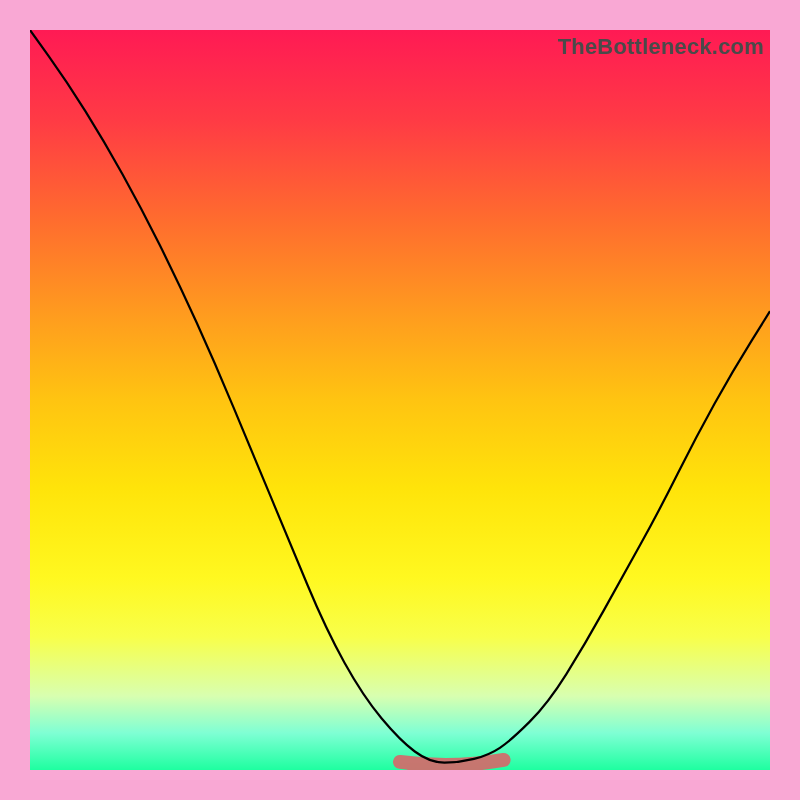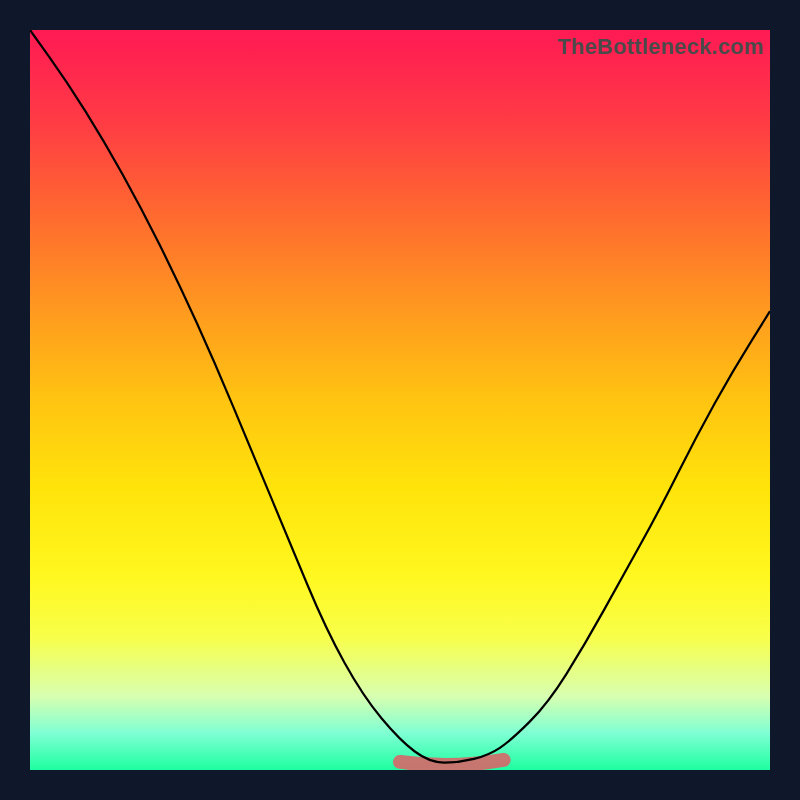--- a/index.html
+++ b/index.html
@@ -1,20 +1,20 @@
 <!DOCTYPE html>
 <html><head>
 <meta charset="utf-8">
 <style>
   * { margin: 0; padding: 0; box-sizing: border-box; }
   html, body { width: 800px; height: 800px; overflow: hidden; background: #000; }
   .outer {
     width: 800px;
     height: 800px;
-    background: #0f172a;
+    background: #f9a8d4;
     position: relative;
   }
   .plot-area {
     position: absolute;
     left: 30px;
     top: 30px;
     width: 740px;
     height: 740px;
     background: linear-gradient(to bottom,
       #ff1a54 0%,

